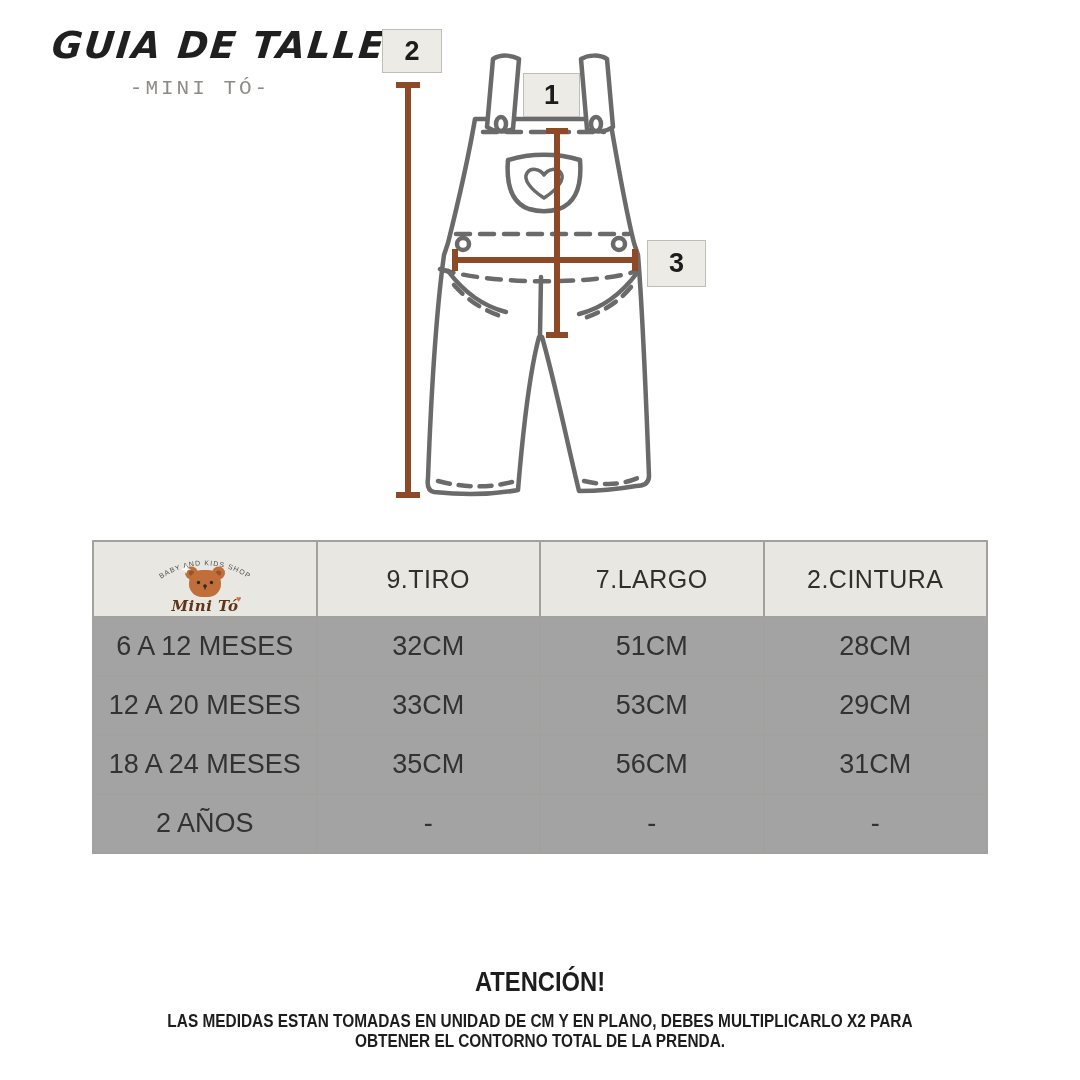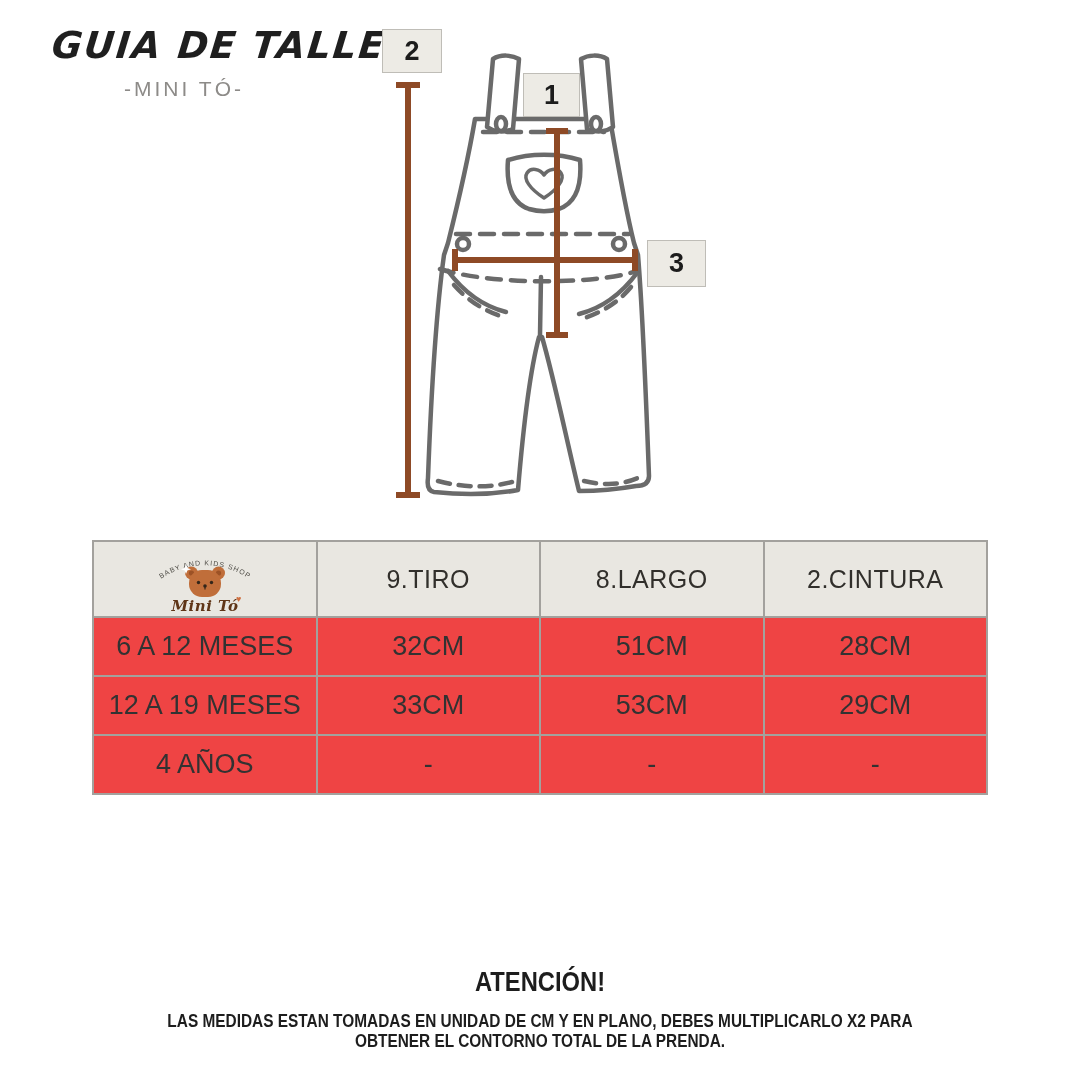--- a/index.html
+++ b/index.html
@@ -8,22 +8,22 @@
     overflow:hidden;font-family:"Liberation Sans",sans-serif;
   }
   
   .title{
     position:absolute;left:52px;top:24px;width:296px;text-align:center;
     font-family:"DejaVu Sans",sans-serif;font-style:italic;font-weight:700;
     font-size:37px;letter-spacing:2px;color:#1f1f1f;transform:skewX(-6deg);
     white-space:nowrap;
   }
   .subtitle{
-    position:absolute;left:36px;top:77px;width:296px;text-align:center;
-    font-size:21px;letter-spacing:3px;color:#8d8b88;font-weight:400;
+    position:absolute;left:52px;top:77px;width:296px;text-align:center;
+    font-size:21px;letter-spacing:3px;color:#8d8b88;font-weight:400;font-family:Liberation Mono, monospace;
   }
   
   .diagram{position:absolute;left:370px;top:45px;width:390px;height:470px;}
   .marker{
     position:absolute;background:#edebe5;border:1px solid #bfbdb7;
     display:flex;align-items:center;justify-content:center;
     font-weight:700;font-size:27px;color:#1c1c1c;z-index:5;
   }
   .marker-1{left:523px;top:73px;width:55px;height:42px;}
   .marker-2{left:382px;top:29px;width:58px;height:42px;}
@@ -35,21 +35,21 @@
   }
   .size-table th,.size-table td{
     border:2px solid #a3a19d;text-align:center;vertical-align:middle;
     padding:0;overflow:hidden;
   }
   .size-table thead th{
     background:#e9e7e1;height:74px;font-size:25px;font-weight:400;
     color:#312f2b;letter-spacing:0.5px;
   }
   .size-table tbody td{
-    background:#ef4444;height:57px;font-size:27px;font-weight:400;color:#323232;
+    background:#a3a3a3;height:57px;font-size:27px;font-weight:400;color:#323232;
   }
   .logo-cell svg{display:block;margin:0 auto;}
   
   .attention{
     position:absolute;left:0;top:967px;width:1080px;text-align:center;
     font-weight:700;font-size:27px;letter-spacing:0px;color:#1d1d1d;
     transform:scaleX(0.88);
   }
   .note{
     position:absolute;left:0;top:1011px;width:1080px;text-align:center;
@@ -158,39 +158,45 @@
               <circle cx="96.5" cy="39.5" r="1.7" fill="#33261a"></circle>
               <circle cx="90" cy="43" r="1.8" fill="#33261a"></circle>
               <path d="M 90,43 L 90,46.5" stroke="#33261a" stroke-width="1.2"></path>
               <path d="M 71,21 L 72.4,25 L 76,26.2 L 72.4,27.4 L 71,31 L 69.6,27.4 L 66,26.2 L 69.6,25 Z" fill="#ffffff"></path>
             </g>
             <text x="90" y="68" text-anchor="middle" font-family="DejaVu Serif, serif" font-style="italic" font-weight="bold" font-size="15" letter-spacing="0.5" fill="#5f3517">Mini Tó</text>
             <text x="121" y="59" font-size="9" fill="#cf7040">♥</text>
           </svg>
         </th>
         <th>9.TIRO</th>
-        <th>8.LARGO</th>
+        <th>7.LARGO</th>
         <th>2.CINTURA</th>
       </tr>
     </thead>
     <tbody>
       <tr>
         <td>6 A 12 MESES</td>
         <td>32CM</td>
         <td>51CM</td>
         <td>28CM</td>
       </tr>
       <tr>
-        <td>12 A 19 MESES</td>
+        <td>12 A 20 MESES</td>
         <td>33CM</td>
         <td>53CM</td>
         <td>29CM</td>
       </tr>
       <tr>
-        <td>4 AÑOS</td>
+        <td>18 A 24 MESES</td>
+        <td>35CM</td>
+        <td>56CM</td>
+        <td>31CM</td>
+      </tr>
+      <tr>
+        <td>2 AÑOS</td>
         <td>-</td>
         <td>-</td>
         <td>-</td>
       </tr>
     </tbody>
   </table>
 
   <div class="attention">ATENCIÓN!</div>
   <div class="note">
     <div>LAS MEDIDAS ESTAN TOMADAS EN UNIDAD DE CM Y EN PLANO, DEBES MULTIPLICARLO X2 PARA</div>

